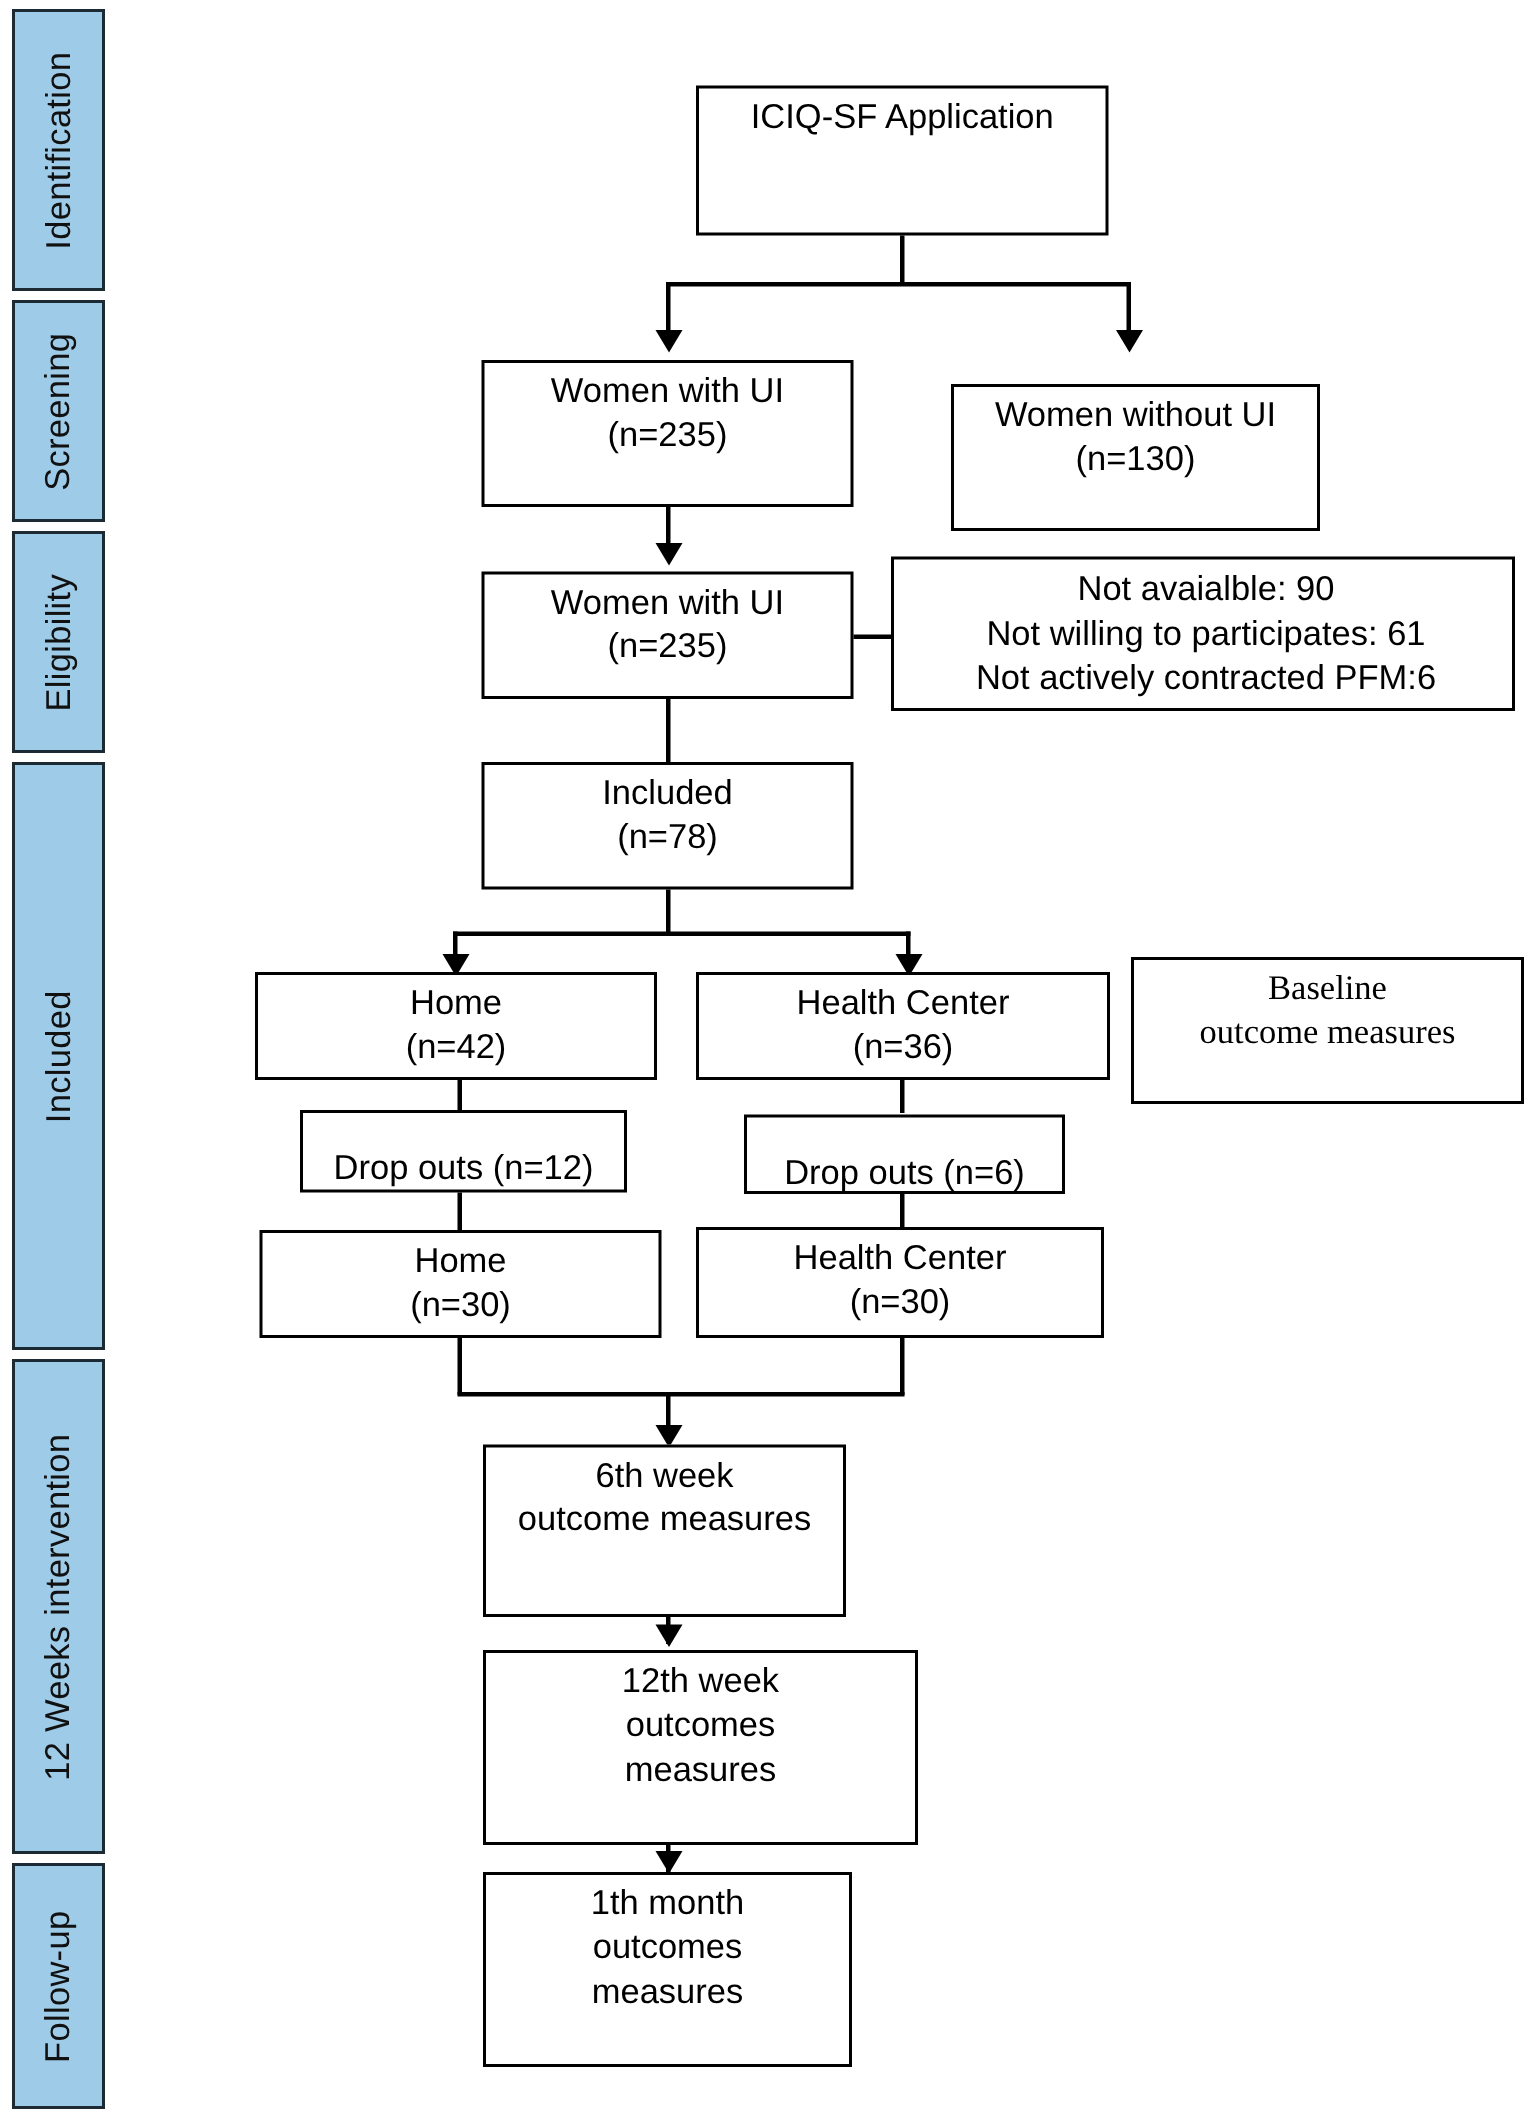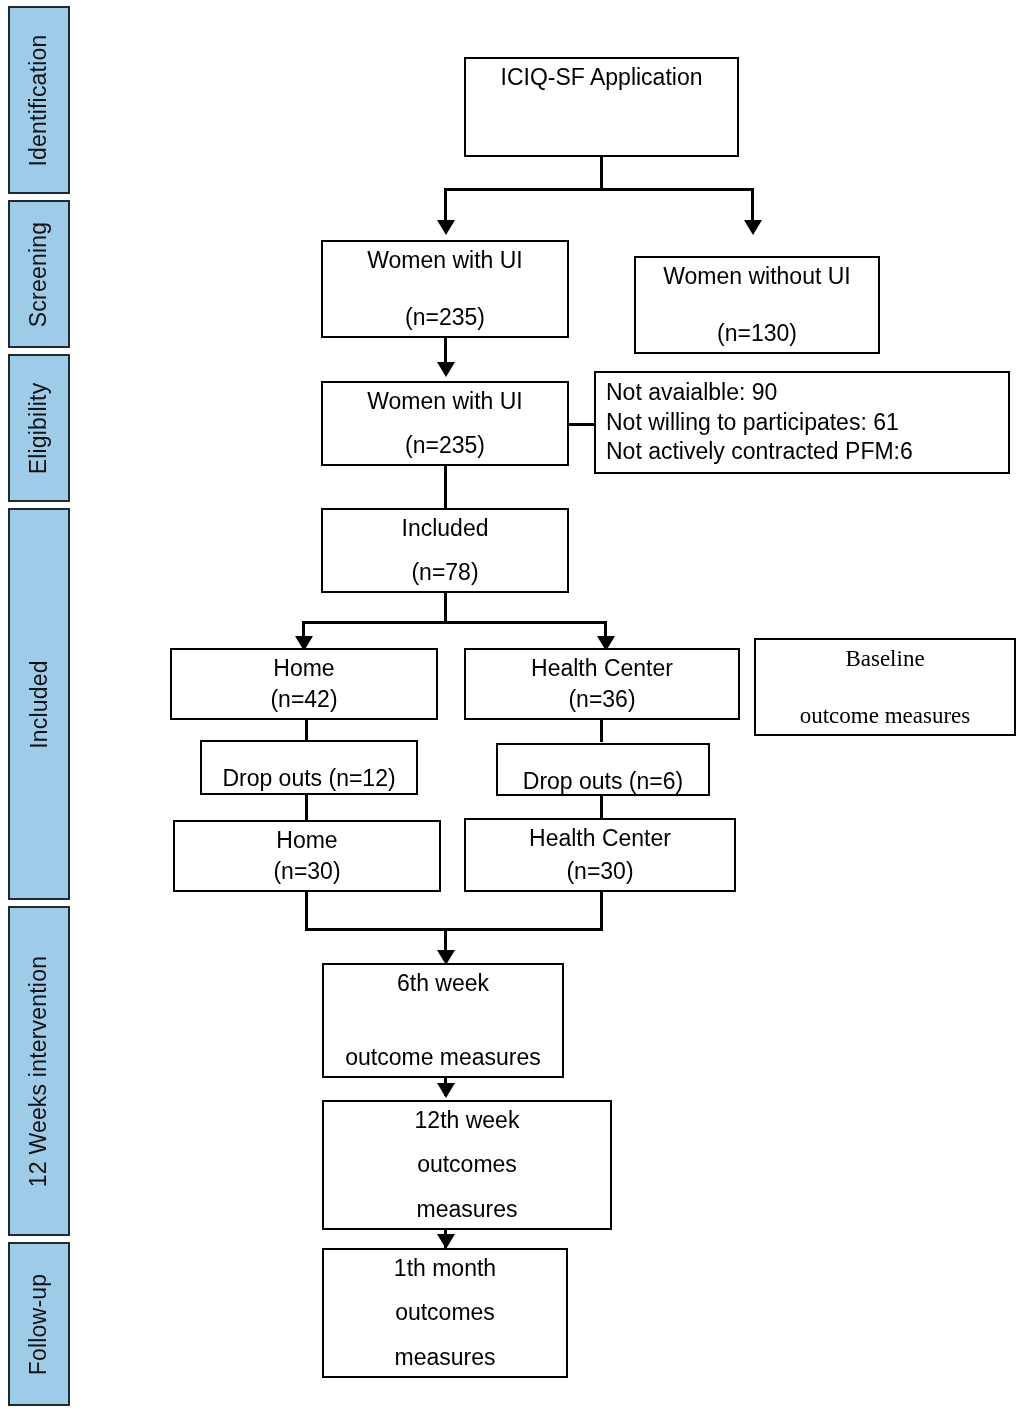--- a/index.html
+++ b/index.html
@@ -38,39 +38,39 @@
 
   
   .fbox {
     position: absolute;
     background: #ffffff;
     border: 2px solid #000000;
     box-sizing: border-box;
     display: flex;
     flex-direction: column;
     align-items: center;
-    justify-content: space-between;
+    justify-content: flex-start;
     text-align: center;
     font-size: 23px;
     line-height: 1.28;
     color: #000000;
     padding: 4px 6px;
   }
   .fbox.align-top {
     justify-content: flex-start;
     padding-top: 22px;
   }
   .fbox.align-left {
     align-items: flex-start;
     text-align: left;
     justify-content: center;
     padding-left: 10px;
   }
   .fbox .ln { display: block; width: 100%; }
-  .fbox.align-left .ln { text-align: left; }
+  .fbox.align-left .ln { text-align: center; }
 
   
   .vline {
     position: absolute;
     background: #000000;
     width: 3px;
   }
   .hline {
     position: absolute;
     background: #000000;

